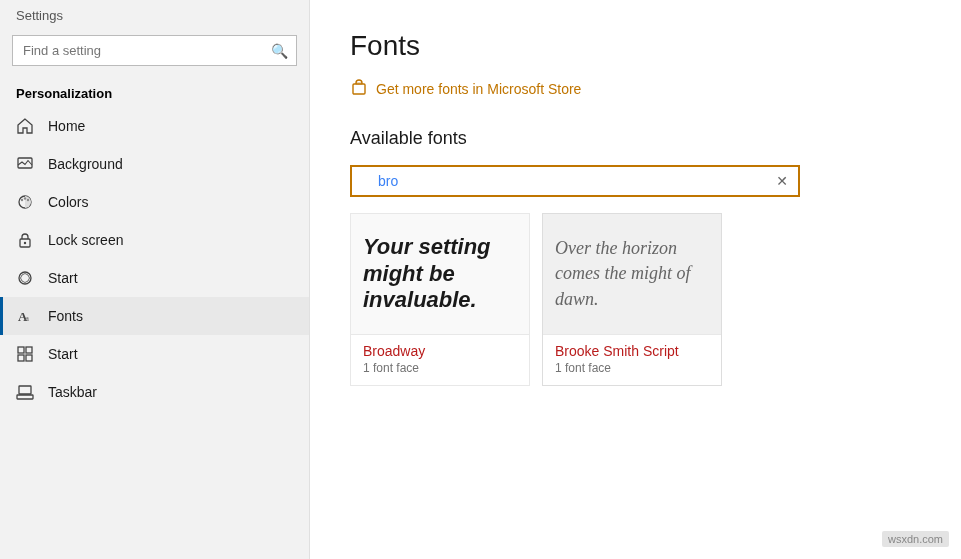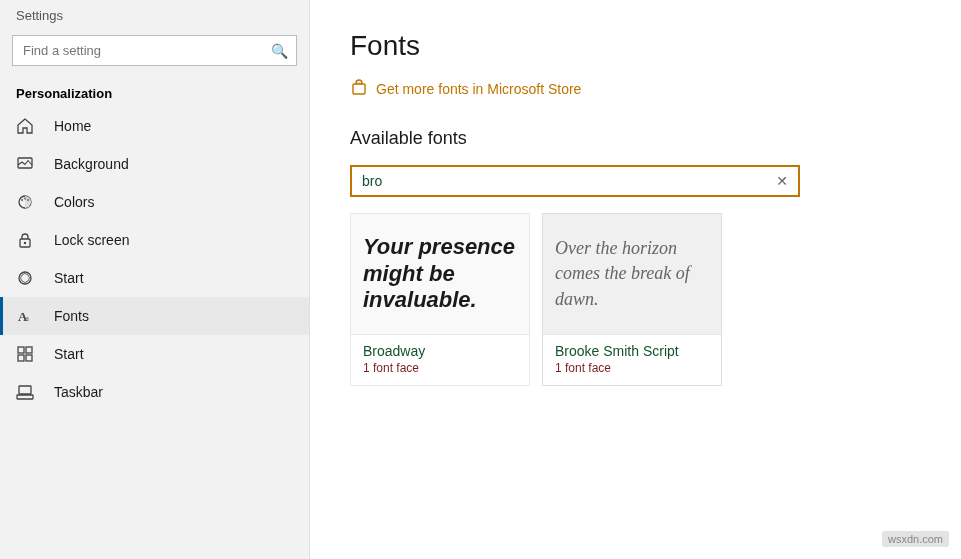--- a/index.html
+++ b/index.html
@@ -62,21 +62,21 @@
       color: #000000;
     }
 
     .sidebar-item {
       display: flex;
       align-items: center;
       padding: 10px 16px;
       cursor: pointer;
       font-size: 14px;
       color: #1a1a1a;
-      gap: 20px;
+      gap: 14px;
       position: relative;
     }
 
     .sidebar-item.active {
       background: #e8e8e8;
       border-left: 3px solid #005a9e;
       padding-left: 13px;
     }
 
     .sidebar-item .item-icon {
@@ -136,21 +136,22 @@
       width: 450px;
       margin-bottom: 16px;
       background: #fff;
     }
 
     .font-search-box input {
       border: none;
       outline: none;
       font-size: 14px;
       flex: 1;
-      color: #14532d;
+      color: #3b82f6;
+      margin-left: 16px;
     }
 
     .font-search-box .clear-icon {
       color: #666;
       cursor: pointer;
       font-size: 14px;
       font-weight: 300;
     }
 
     .filter-bar {
@@ -225,27 +226,27 @@
 
     .font-card-info {
       padding: 8px 12px 10px 12px;
       border-top: 1px solid #e8e8e8;
       background: #fff;
     }
 
     .font-name {
       font-size: 14px;
       font-weight: 500;
-      color: #14532d;
+      color: #b91c1c;
       margin-bottom: 2px;
     }
 
     .font-faces {
       font-size: 12px;
-      color: #7f1d1d;
+      color: #737373;
     }
 
     
     .watermark {
       position: fixed;
       bottom: 12px;
       right: 12px;
       background: rgba(200,200,200,0.5);
       color: #888;
       font-size: 11px;
@@ -374,31 +375,31 @@
   <div class="font-search-box">
     <input type="text" value="bro" style="">
     <span class="clear-icon">✕</span>
   </div>
 
 
   <div class="font-cards">
 
     <div class="font-card">
       <div class="font-card-preview">
-        <div class="preview-text-broadway">Your presence might be invaluable.</div>
+        <div class="preview-text-broadway">Your setting might be invaluable.</div>
       </div>
       <div class="font-card-info">
         <div class="font-name">Broadway</div>
         <div class="font-faces">1 font face</div>
       </div>
     </div>
 
     <div class="font-card highlighted">
       <div class="font-card-preview">
-        <div class="preview-text-script">Over the horizon comes the break of dawn.</div>
+        <div class="preview-text-script">Over the horizon comes the might of dawn.</div>
       </div>
       <div class="font-card-info">
         <div class="font-name">Brooke Smith Script</div>
         <div class="font-faces">1 font face</div>
       </div>
     </div>
 
   </div>
 
 </div>

